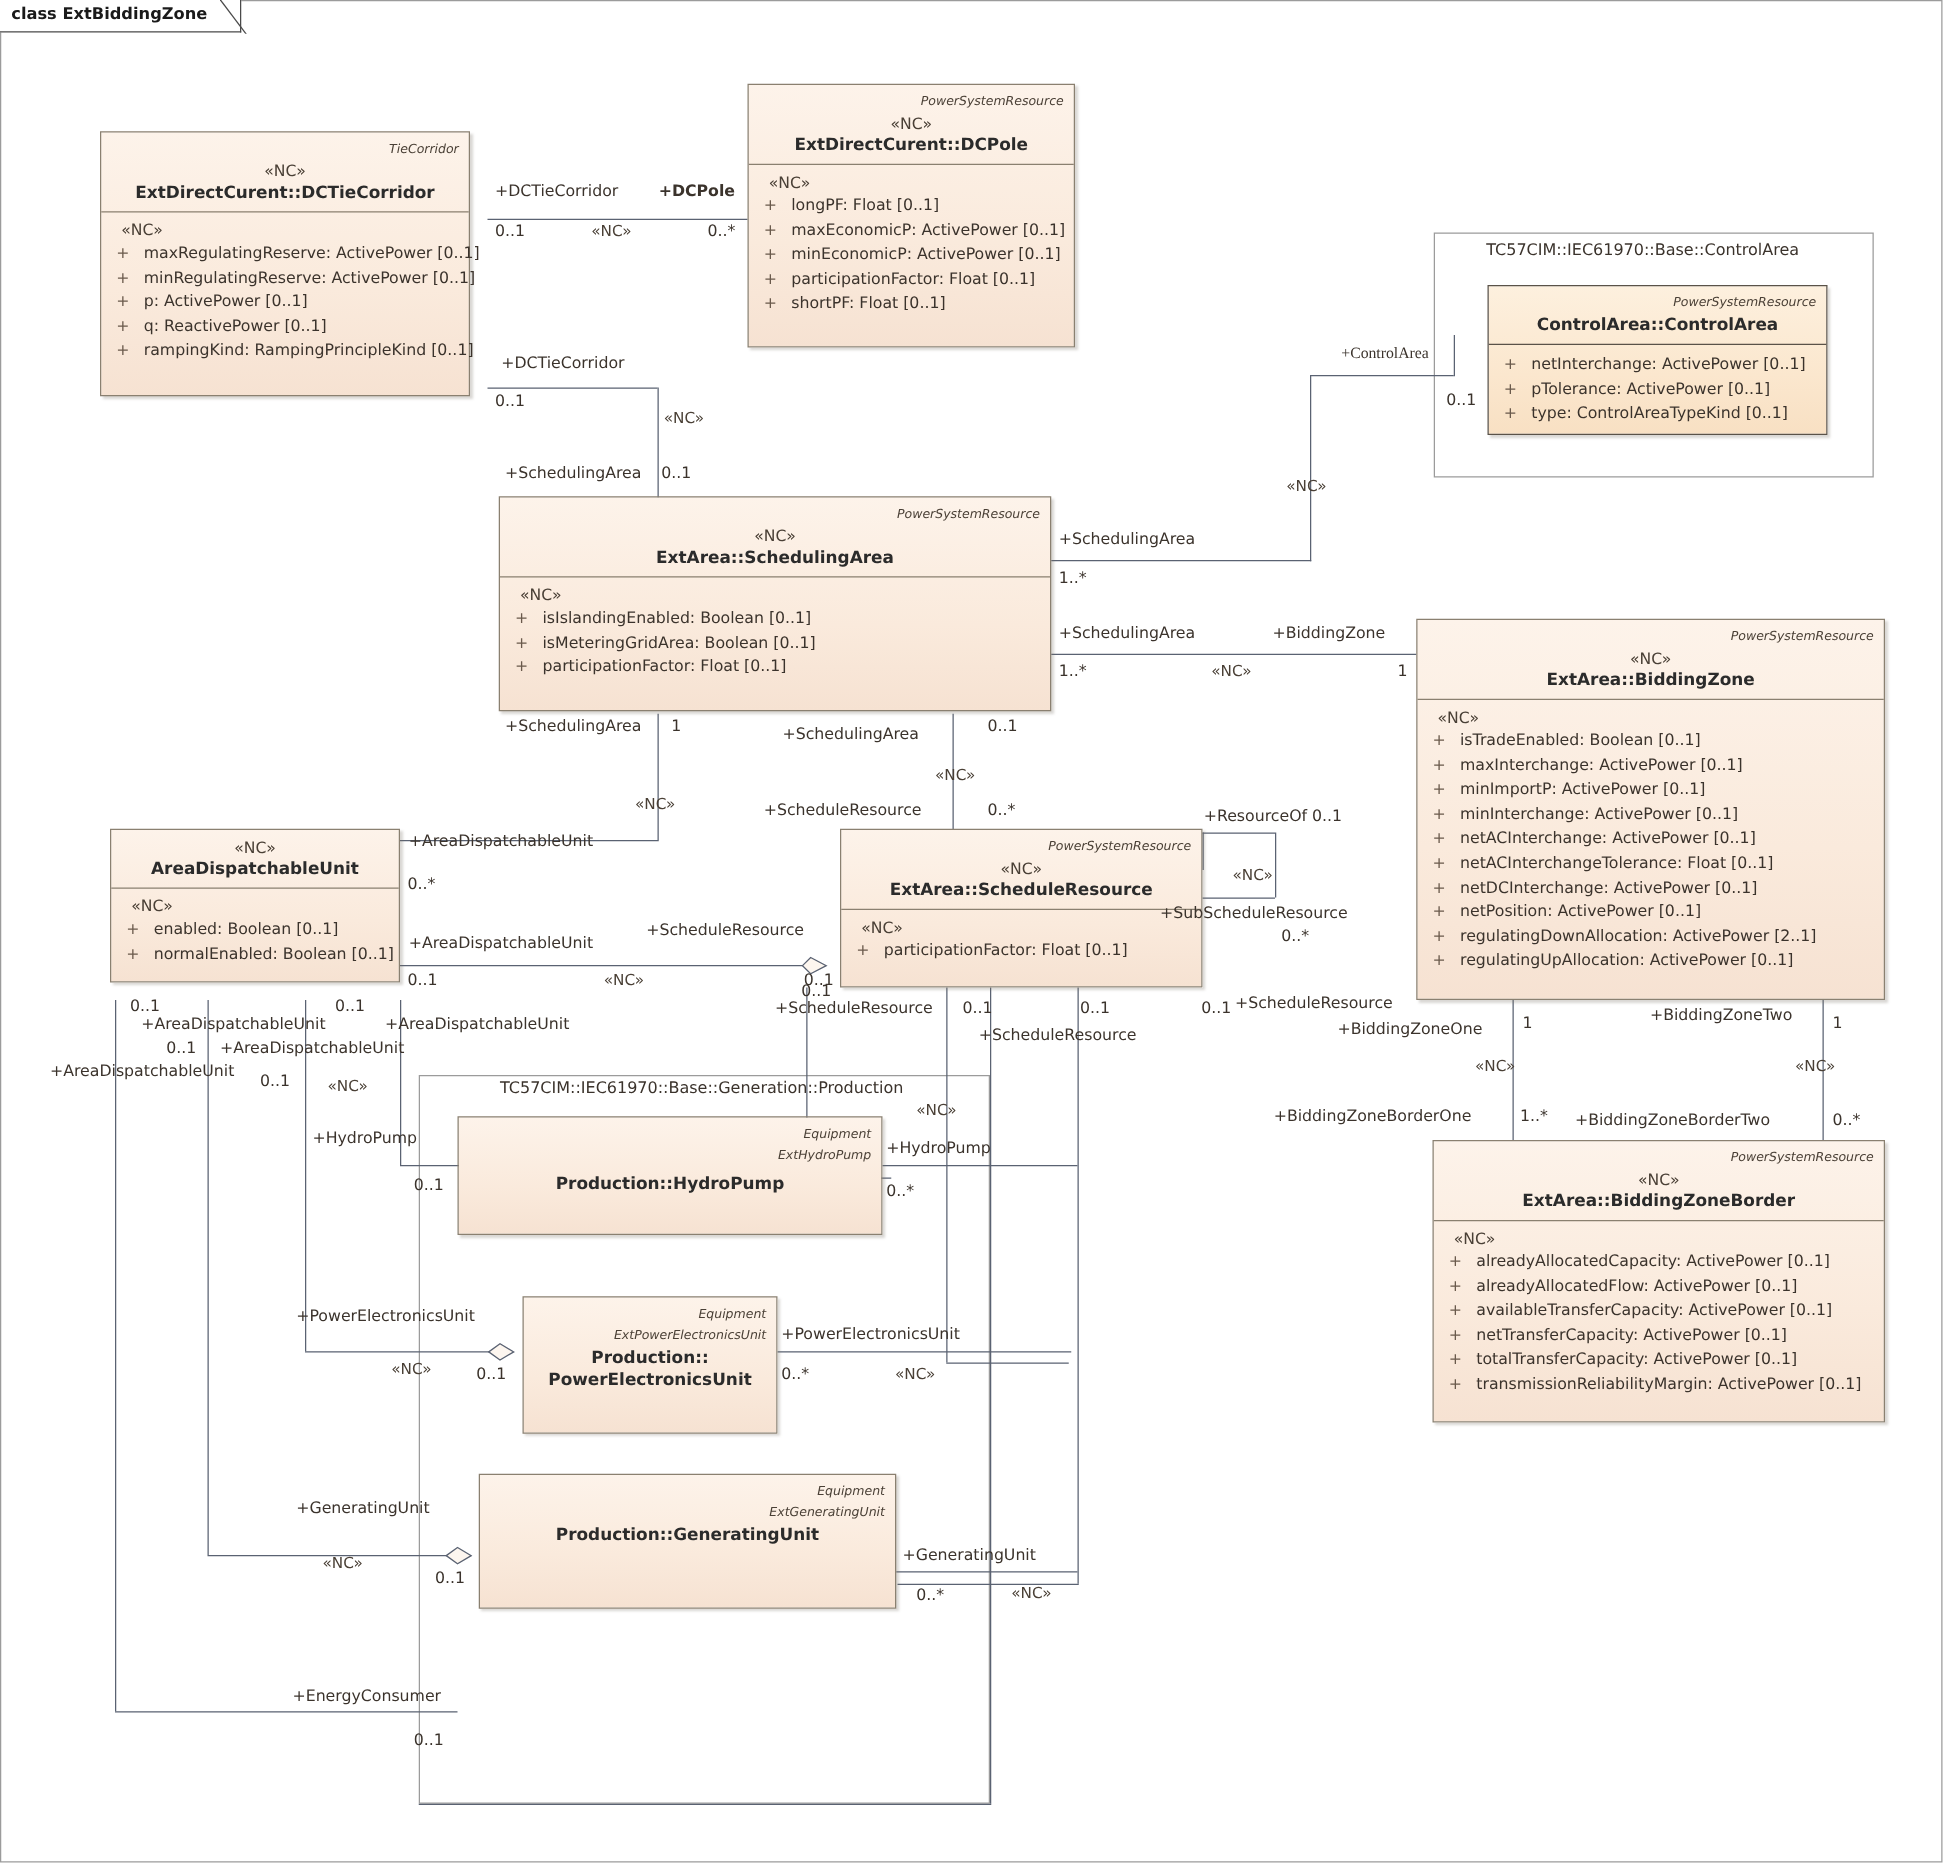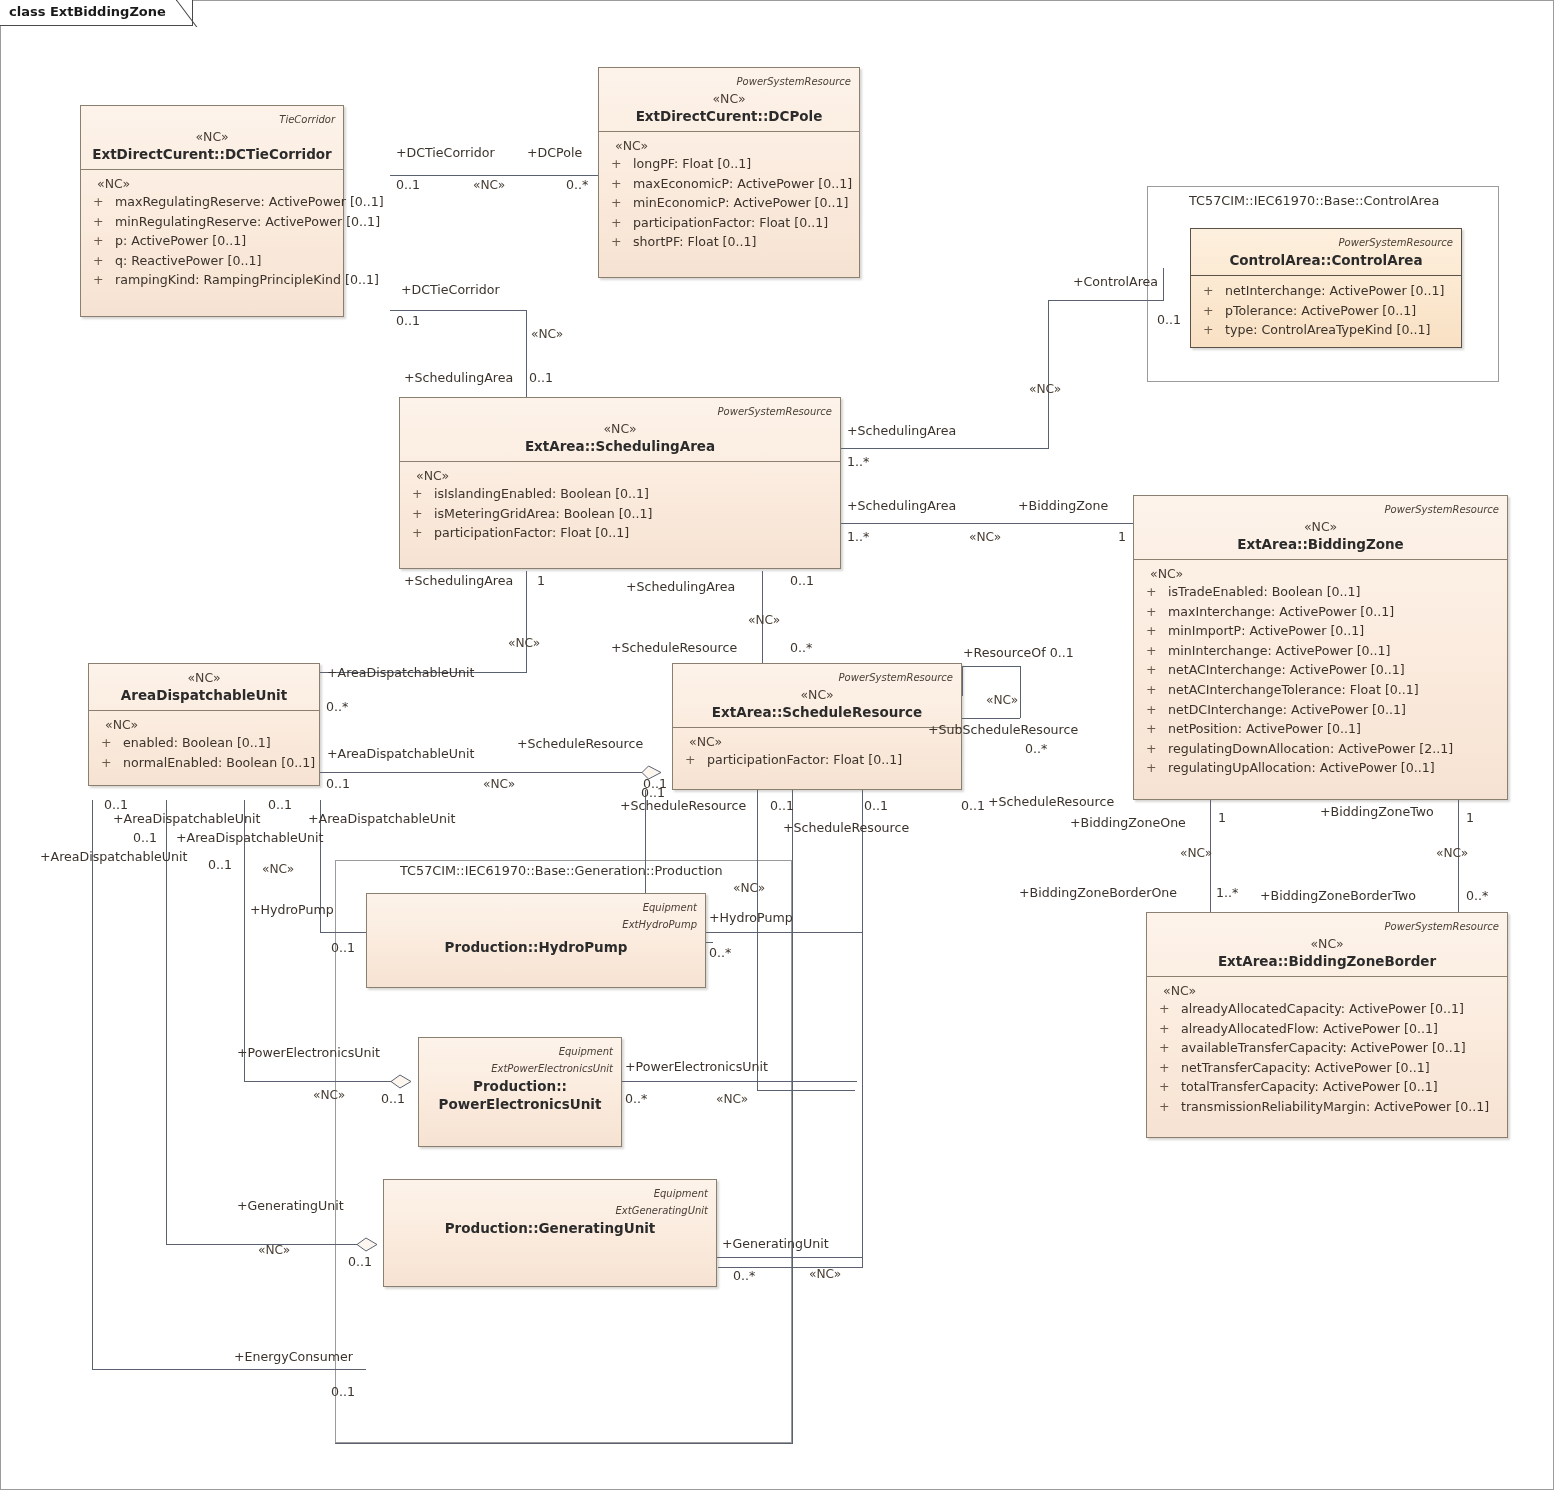--- a/index.html
+++ b/index.html
@@ -183,21 +183,21 @@
     <svg width="22" height="15" viewBox="0 0 22 15">
         <polygon points="1,7.5 10,1 21,7.5 10,14" fill="#fdf6ef" stroke="#5a6272" stroke-width="1"></polygon>
       </svg>
   </div>
   <div class="dia" style="left:356px;top:1237px;">
     <svg width="22" height="15" viewBox="0 0 22 15">
         <polygon points="1,7.5 10,1 21,7.5 10,14" fill="#fdf6ef" stroke="#5a6272" stroke-width="1"></polygon>
       </svg>
   </div>
 
-  <div class="cls" style="left:80px;top:105px;width:264px;height:212px;">
+  <div class="cls" style="left:80px;top:105px;width:296px;height:212px;">
     <div class="hdr">
       <div class="stereo-right">TieCorridor</div>
       <div class="guillemet">«NC»</div>
       <div class="cname">ExtDirectCurent::DCTieCorridor</div>
     </div>
     <div class="feats">
       <div class="guillemet">«NC»</div>
       <div class="attr"><span class="vis">+</span><span>maxRegulatingReserve: ActivePower [0..1]</span></div>
       <div class="attr"><span class="vis">+</span><span>minRegulatingReserve: ActivePower [0..1]</span></div>
       <div class="attr"><span class="vis">+</span><span>p: ActivePower [0..1]</span></div>
@@ -331,31 +331,31 @@
     <div class="hdr">
       <div class="stereo-right">Equipment</div>
       <div class="stereo-right">ExtGeneratingUnit</div>
       <div class="cname">Production::GeneratingUnit</div>
     </div>
   </div>
 
 
   <div class="lbl" style="left:396px;top:146px;">+DCTieCorridor</div>
   <div class="lbl mult" style="left:396px;top:178px;">0..1</div>
-  <div class="lbl" style="left:527px;top:146px;">+DCPole</div>
+  <div class="lbl" style="left:527px;top:146px;font-weight:bold;">+DCPole</div>
   <div class="lbl mult" style="left:566px;top:178px;">0..*</div>
   <div class="lbl stereo" style="left:473px;top:178px;">«NC»</div>
 
   <div class="lbl" style="left:401px;top:283px;">+DCTieCorridor</div>
   <div class="lbl mult" style="left:396px;top:314px;">0..1</div>
   <div class="lbl stereo" style="left:531px;top:327px;">«NC»</div>
   <div class="lbl" style="left:404px;top:371px;">+SchedulingArea</div>
   <div class="lbl mult" style="left:529px;top:371px;">0..1</div>
 
-  <div class="lbl" style="left:1073px;top:275px;">+ControlArea</div>
+  <div class="lbl" style="left:1073px;top:275px;font-family:Liberation Serif, serif;">+ControlArea</div>
   <div class="lbl mult" style="left:1157px;top:313px;">0..1</div>
   <div class="lbl stereo" style="left:1029px;top:382px;">«NC»</div>
   <div class="lbl" style="left:847px;top:424px;">+SchedulingArea</div>
   <div class="lbl mult" style="left:847px;top:455px;">1..*</div>
 
   <div class="lbl" style="left:847px;top:499px;">+SchedulingArea</div>
   <div class="lbl mult" style="left:847px;top:530px;">1..*</div>
   <div class="lbl stereo" style="left:969px;top:530px;">«NC»</div>
   <div class="lbl" style="left:1018px;top:499px;">+BiddingZone</div>
   <div class="lbl mult" style="left:1118px;top:530px;">1</div>

